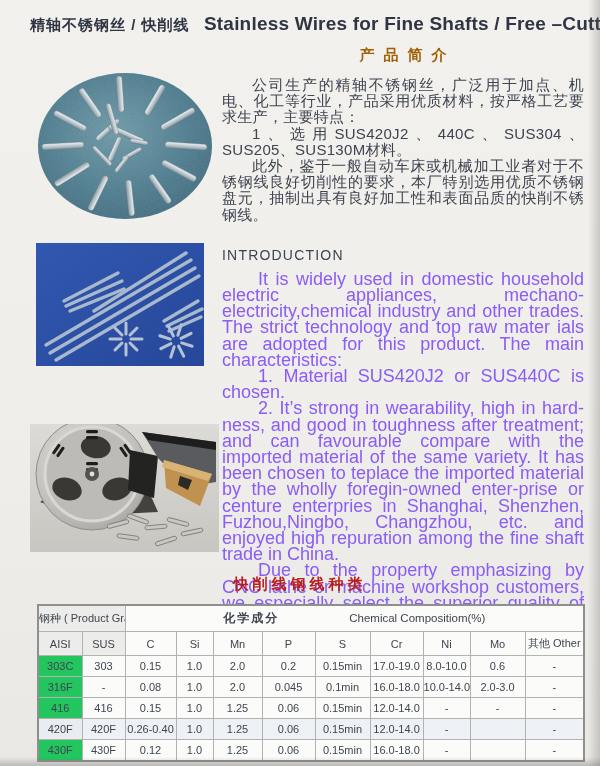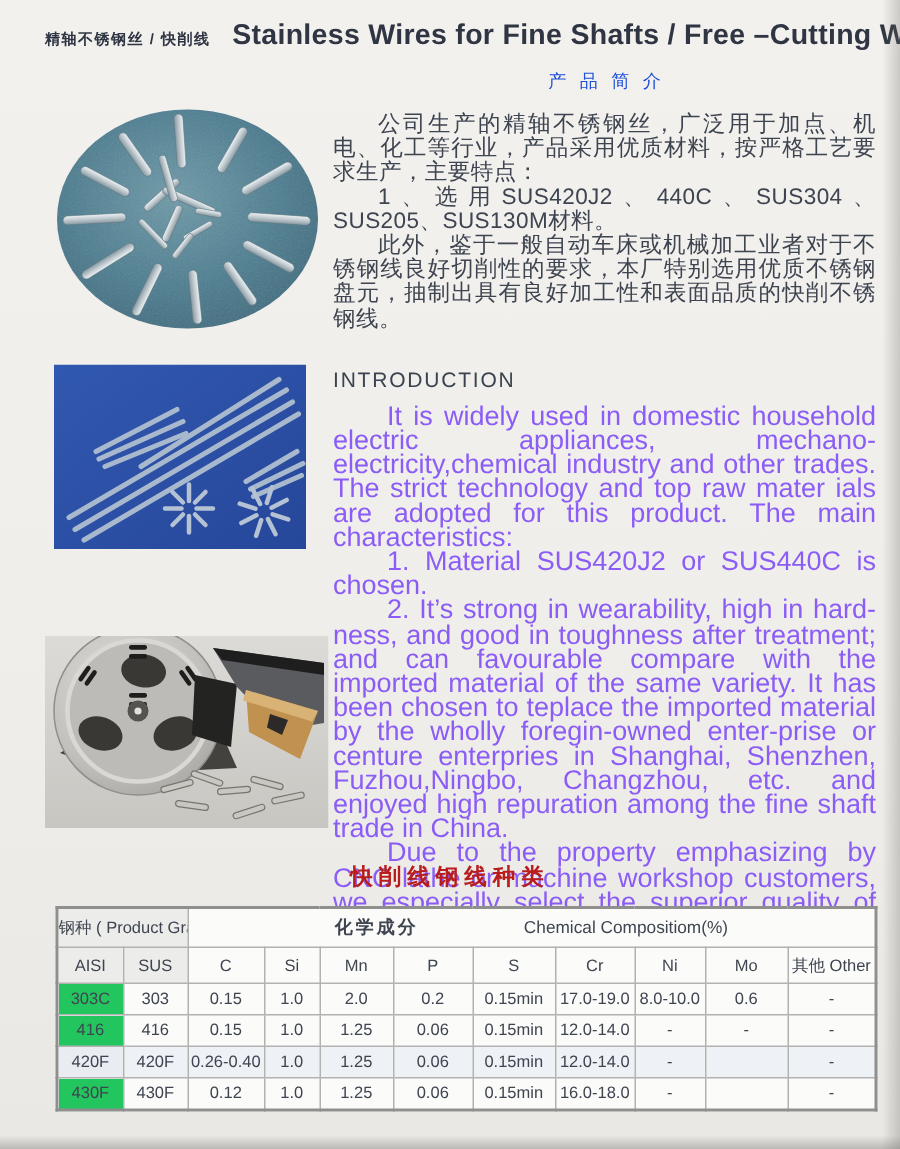--- a/index.html
+++ b/index.html
@@ -6,25 +6,25 @@
   body{
     width:600px;height:766px;position:relative;overflow:hidden;
     font-family:"Liberation Sans","DejaVu Sans",sans-serif;
     background:linear-gradient(180deg,#f2f1ee 0%,#efeeeb 55%,#e9e8e5 100%);
   }
   .edge-right{position:absolute;top:0;right:0;width:12px;height:766px;
     background:linear-gradient(to right,rgba(255,255,255,0),rgba(110,108,104,.30));}
   .edge-bottom{position:absolute;left:0;bottom:0;width:600px;height:9px;
     background:linear-gradient(to bottom,rgba(255,255,255,0),rgba(100,98,94,.35));}
   .page-head{position:absolute;left:30px;top:13px;width:560px;color:#2f3542;white-space:nowrap;}
-  .page-head .t-zh{font-size:10px;font-weight:bold;letter-spacing:1px;}
+  .page-head .t-zh{font-size:15px;font-weight:bold;letter-spacing:1px;}
   .page-head .t-en{font-size:19px;font-weight:600;margin-left:10px;letter-spacing:.2px;}
   .right-col{position:absolute;left:222px;top:46px;width:362px;color:#3e4450;}
-  .zh-head{margin:0 0 12px;text-align:center;font-size:12px;font-weight:normal;
-    color:#1d4ed8;letter-spacing:9px;padding-left:9px;}
+  .zh-head{margin:0 0 12px;text-align:center;font-size:15px;font-weight:bold;
+    color:#a16207;letter-spacing:9px;padding-left:9px;}
   .right-col p{margin:0;text-indent:2em;text-align:justify;}
   .right-col p.zh{font-size:15px;line-height:16.2px;letter-spacing:.3px;}
   .en-head{margin:24px 0 8px;text-align:left;font-size:14px;font-weight:normal;
     color:#3c4350;letter-spacing:1.2px;}
   .right-col p.en{font-size:18px;line-height:16.2px;color:#8b5cf6;}
   .img{position:absolute;}
   #img-oval{left:36px;top:70px;}
   #img-blue{left:36px;top:243px;}
   #img-photo{left:30px;top:424px;}
   .tbl-title{position:absolute;left:0;top:575px;width:600px;margin:0;text-align:center;
@@ -311,20 +311,33 @@
     <td>1.0</td>
     <td>2.0</td>
     <td>0.2</td>
     <td>0.15min</td>
     <td>17.0-19.0</td>
     <td>8.0-10.0</td>
     <td>0.6</td>
     <td>-</td>
   </tr>
   <tr>
+    <td class="colA">316F</td>
+    <td>-</td>
+    <td>0.08</td>
+    <td>1.0</td>
+    <td>2.0</td>
+    <td>0.045</td>
+    <td>0.1min</td>
+    <td>16.0-18.0</td>
+    <td>10.0-14.0</td>
+    <td>2.0-3.0</td>
+    <td>-</td>
+  </tr>
+  <tr>
     <td class="colA">416</td>
     <td>416</td>
     <td>0.15</td>
     <td>1.0</td>
     <td>1.25</td>
     <td>0.06</td>
     <td>0.15min</td>
     <td>12.0-14.0</td>
     <td>-</td>
     <td>-</td>

